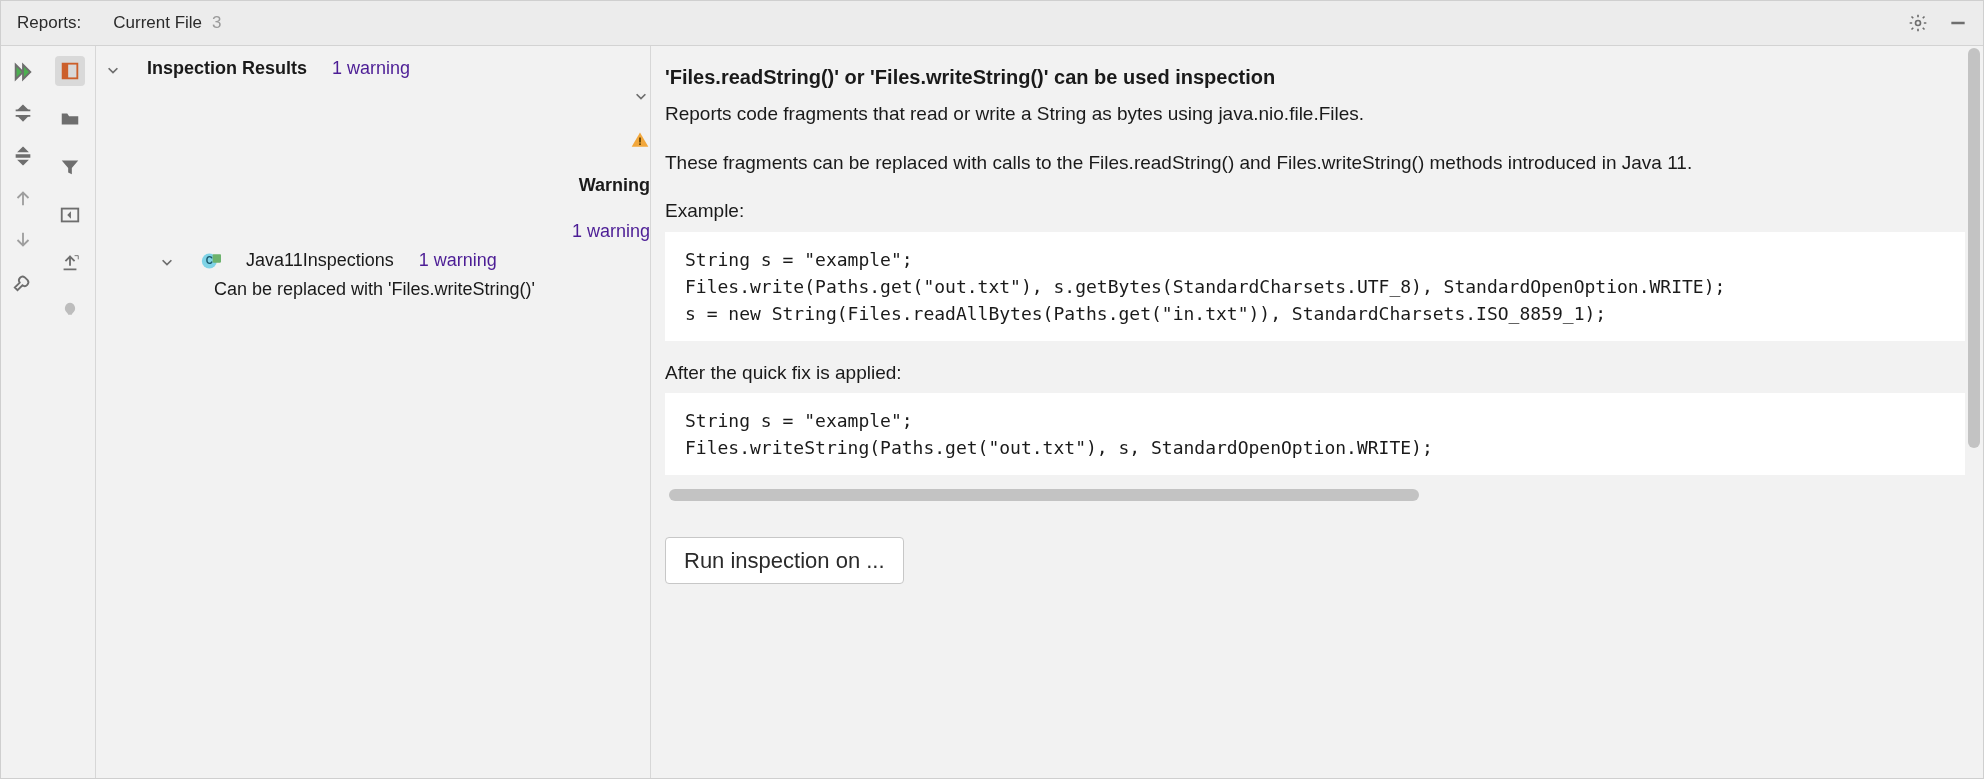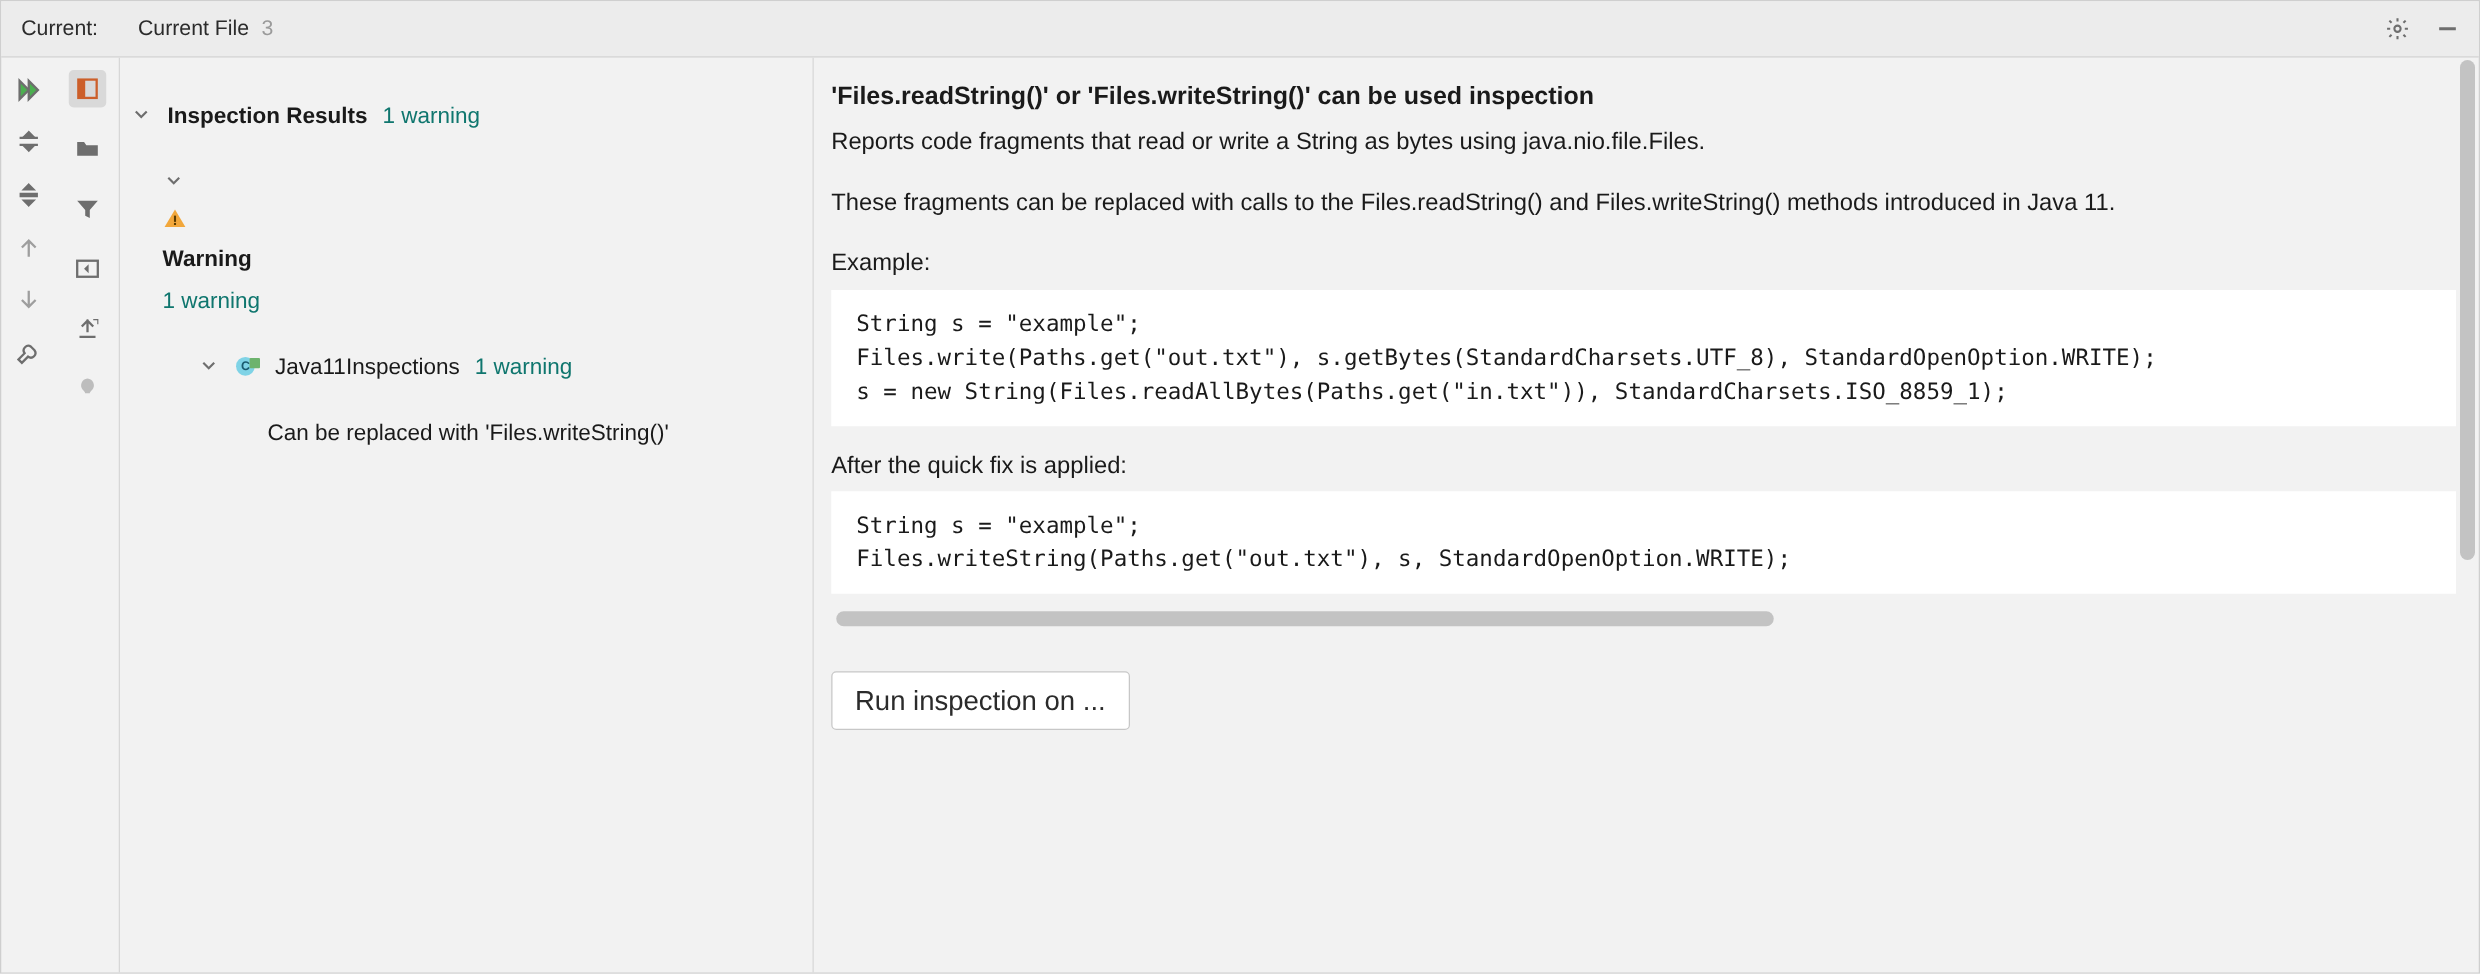--- a/index.html
+++ b/index.html
@@ -109,32 +109,31 @@
 
   
   .tree {
     width: 546px;
     padding: 8px 0 0 8px;
     font-size: 18px;
     border-right: 1px solid #d7d7d7;
   }
   .tree-row {
     display: flex;
-    align-items: flex-start;
-    gap: 12px;
+    align-items: flex-end;
+    gap: 25px;
     padding: 4px 0;
-    margin-top: 24px;
   }
   .chev {
     width: 18px; height: 18px; display:flex; align-items:center; justify-content:center;
     color:#6e6e6e;
   }
   .chev svg { width:14px; height:14px; stroke:#6e6e6e; fill:none; stroke-width:2;}
   .bold { font-weight: 700; }
-  .muted { color:#0f766e; }
+  .muted { color:#4c1d95; }
   .indent1 { padding-left: 26px; flex-direction: column; }
   .indent2 { padding-left: 54px; }
   .indent3 { padding-left: 110px; }
   .warn-ico { width:20px; height:20px; }
   .class-ico { width:20px; height:20px; position:relative;}
 
   
   .detail-wrap {
     flex: 1;
     position: relative;
@@ -199,21 +198,21 @@
     color:#2b2b2b;
     margin-top: 16px;
   }
 </style>
 </head>
 <body>
 
 <div class="window">
 
   <div class="tabbar">
-    <div class="tab-label static">Current:</div>
+    <div class="tab-label static">Reports:</div>
 
     <div class="tab-label">
       <span>Current File</span>
       <span class="count">3</span>
     </div>
 
 
 
     <div class="tabbar-spacer"></div>
 

